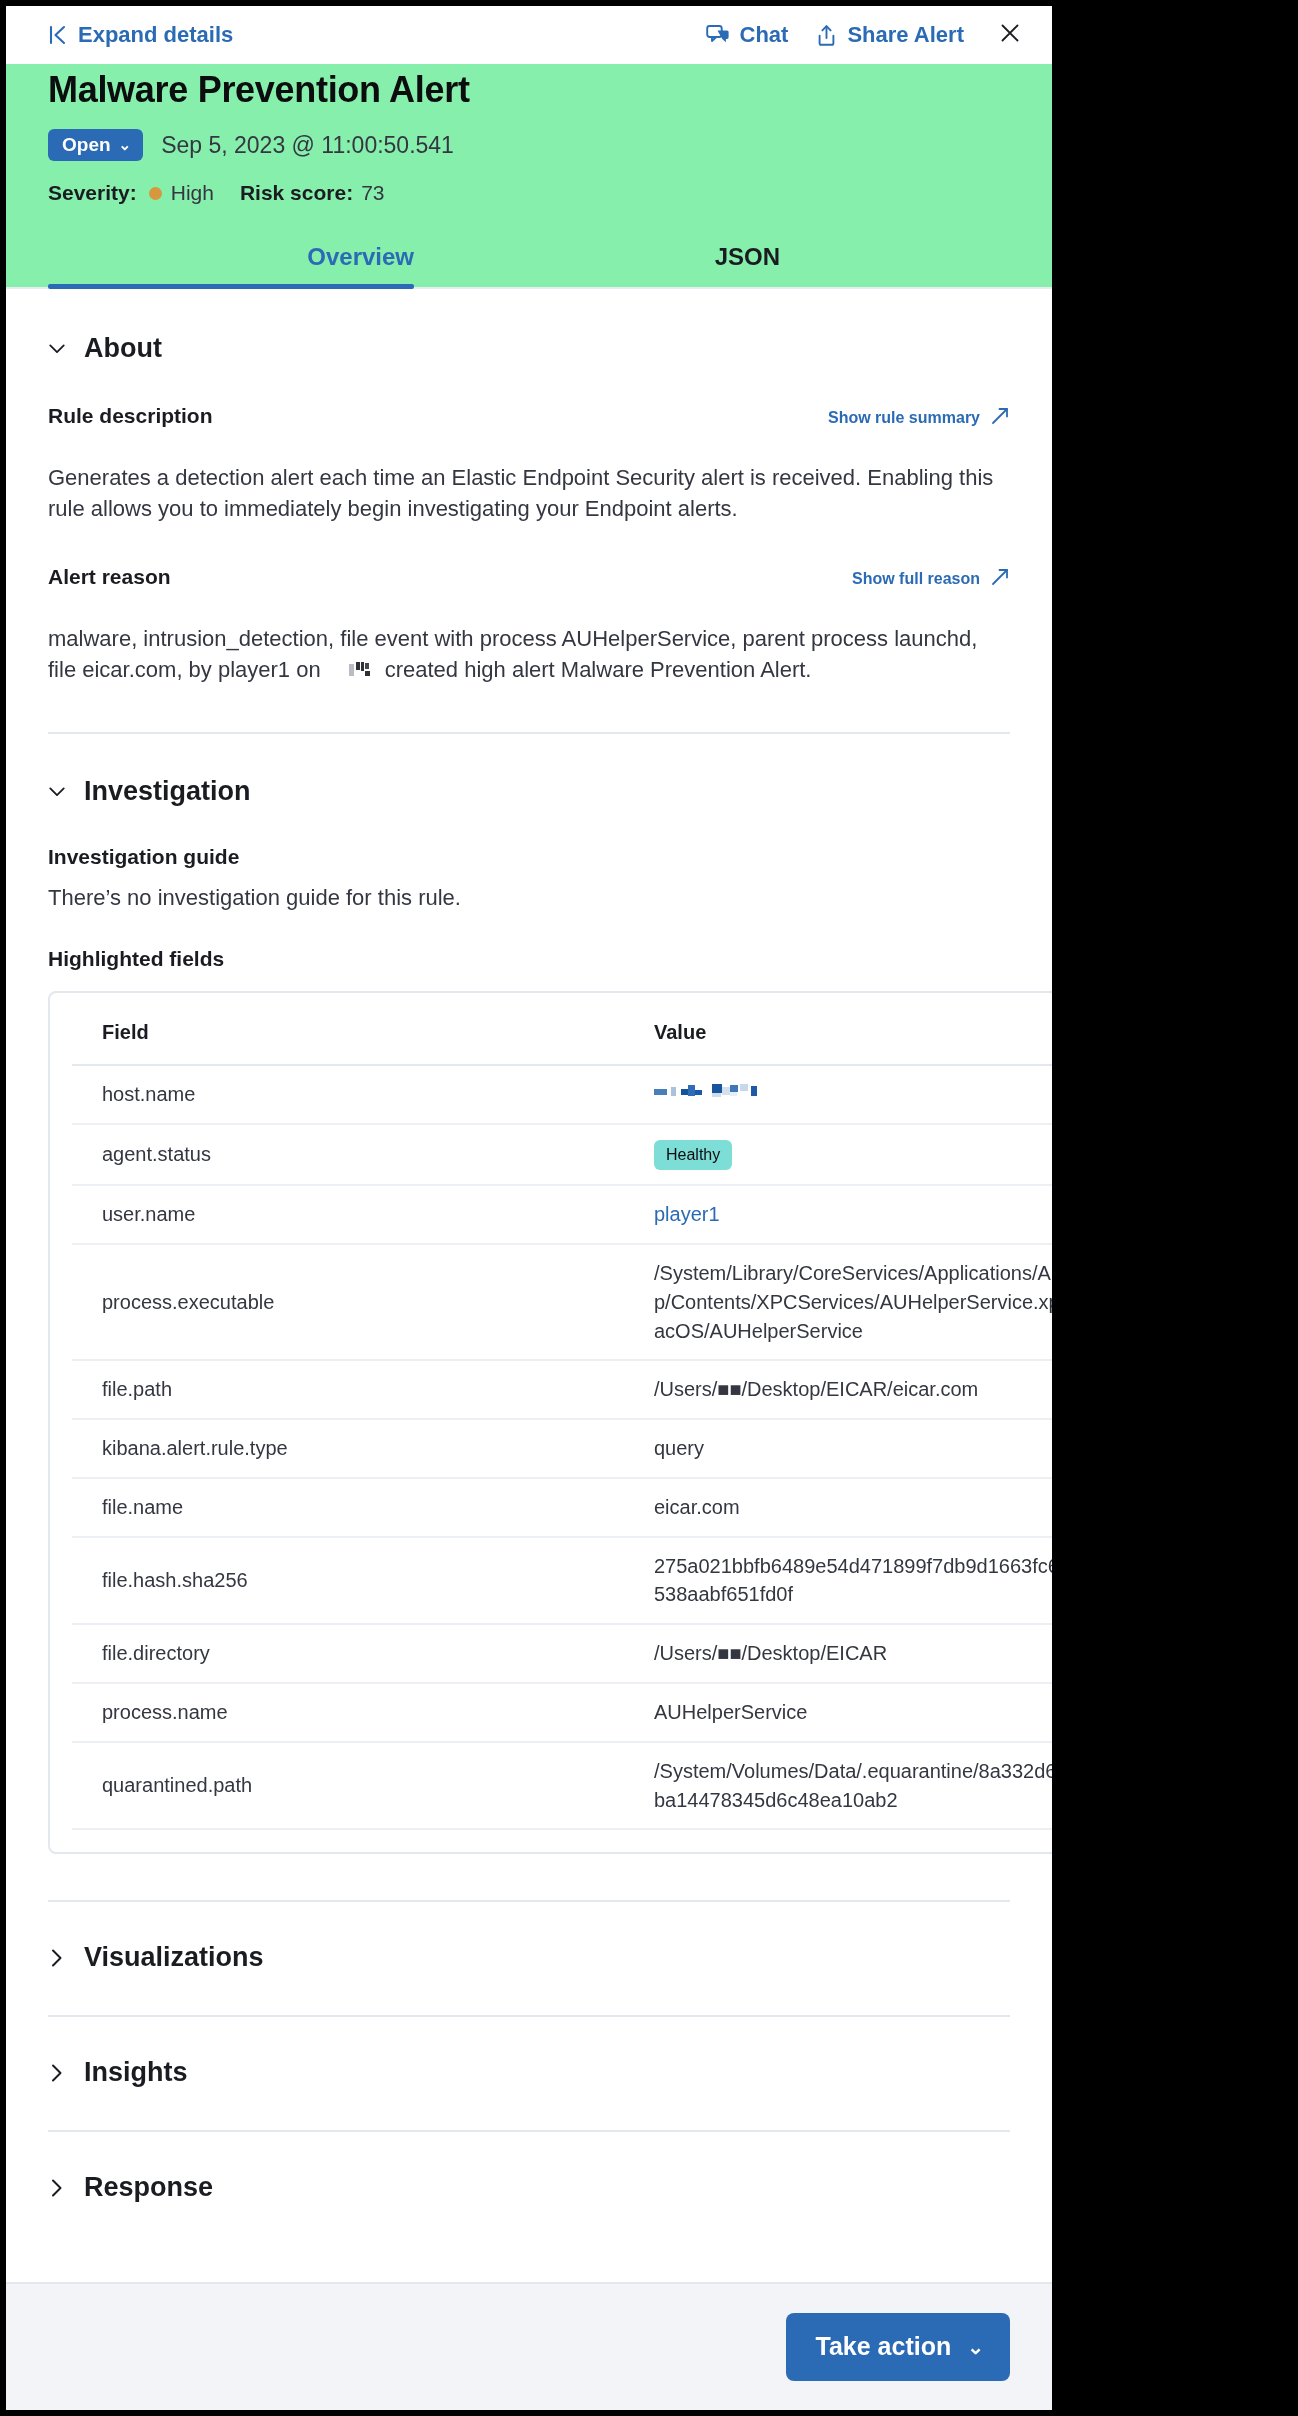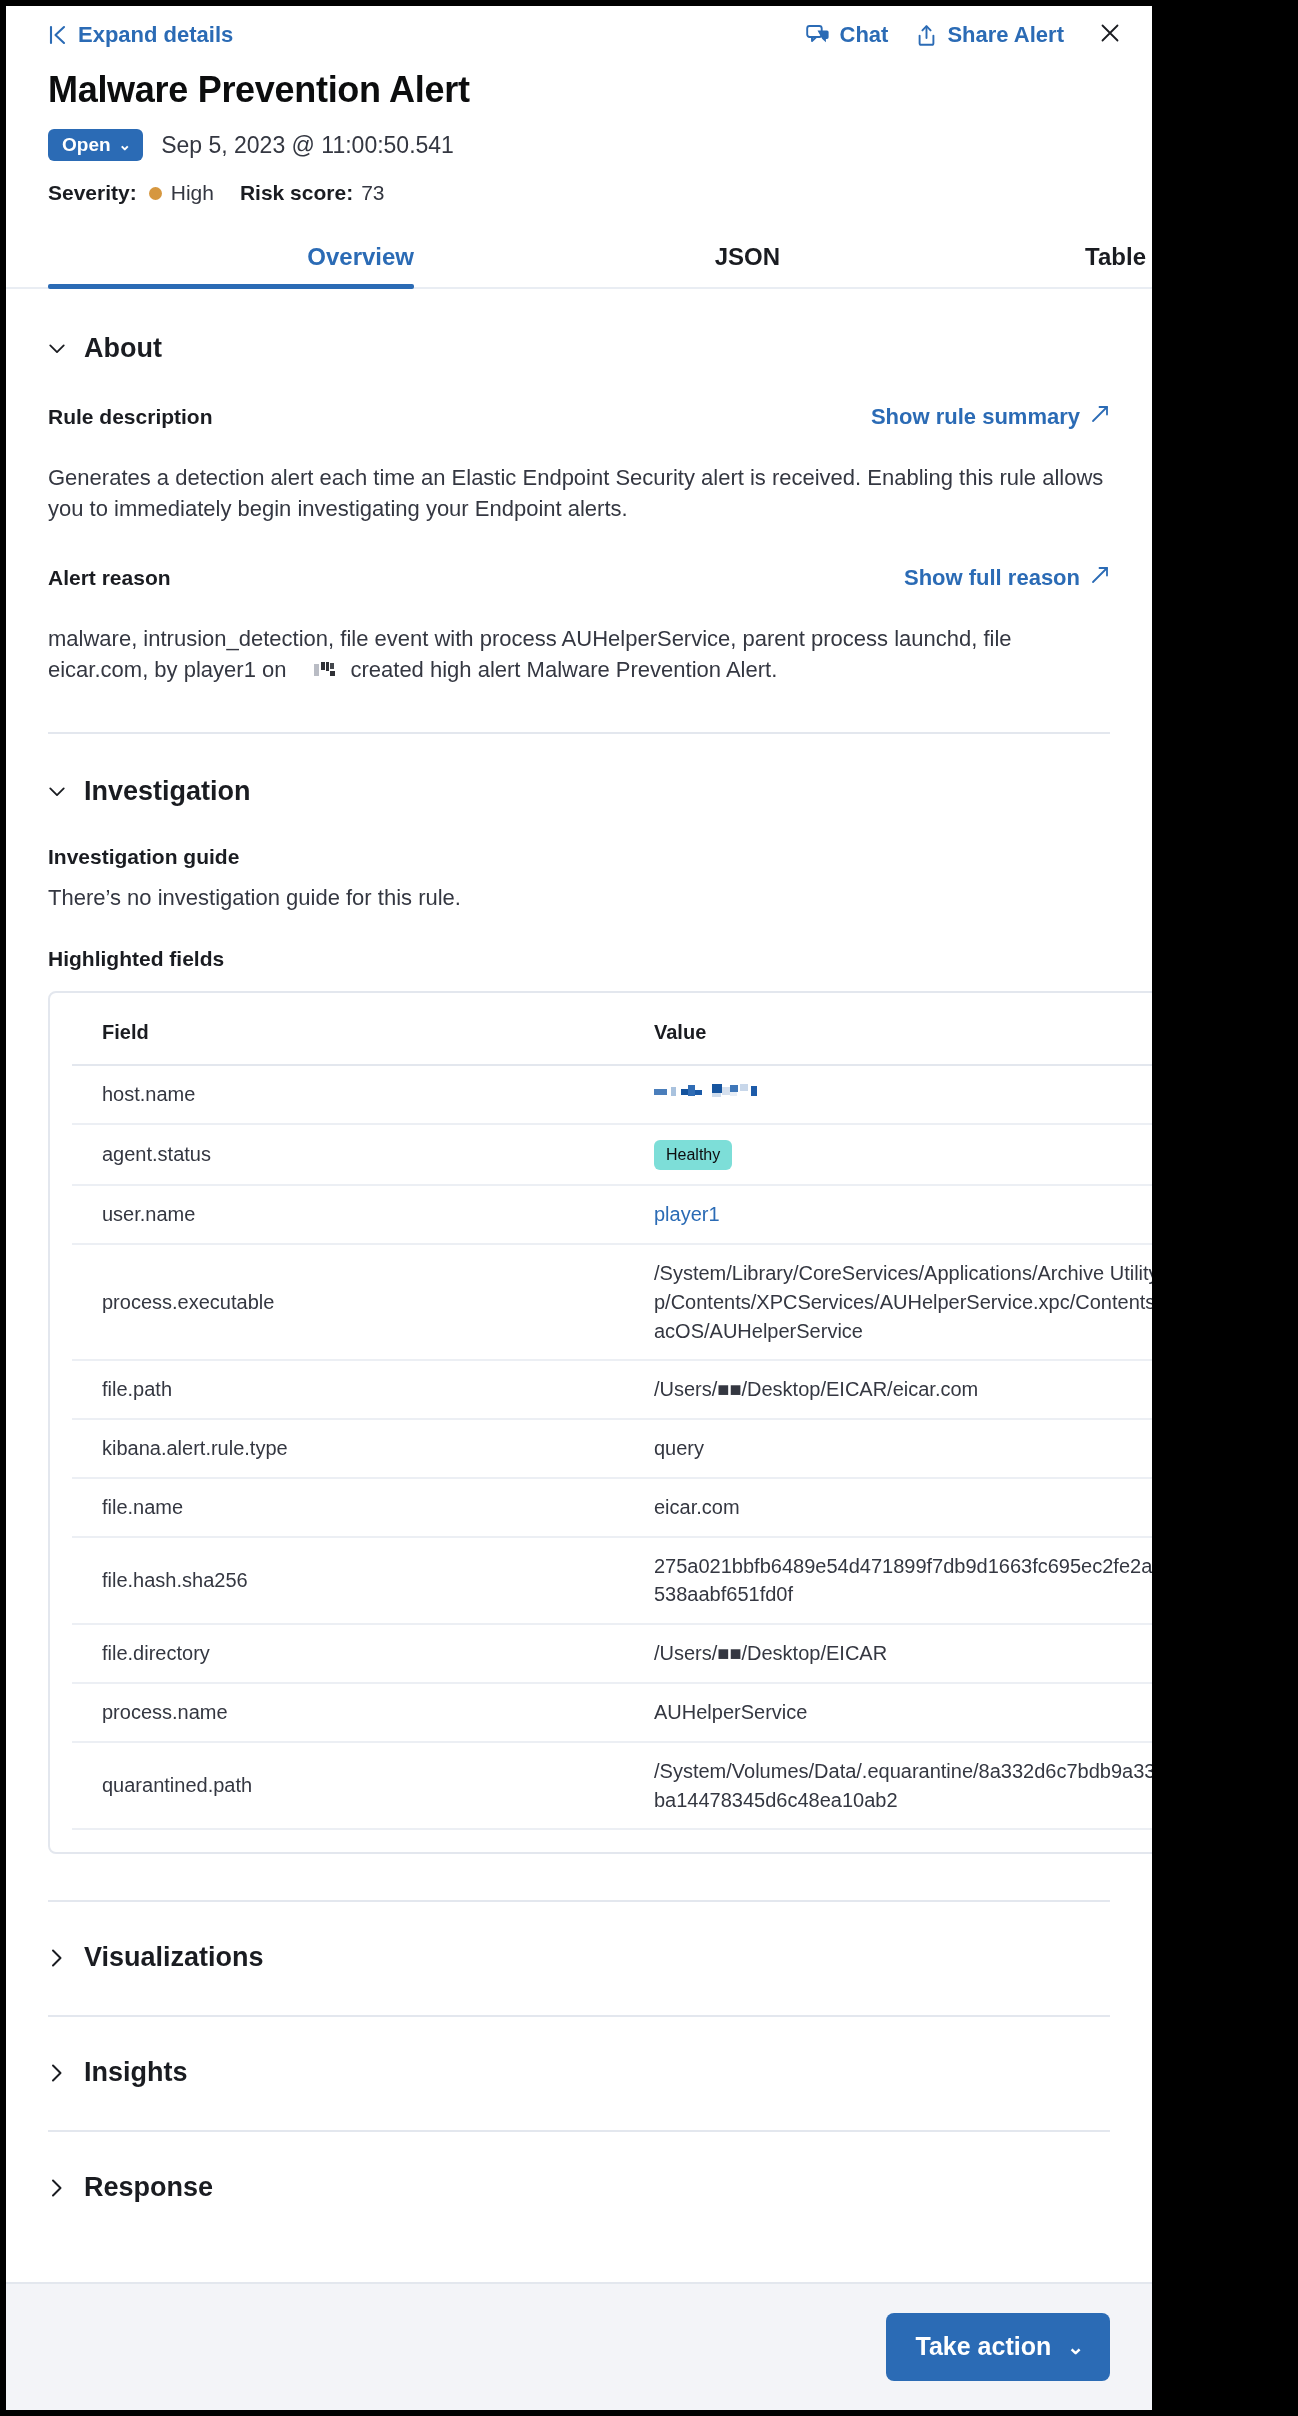--- a/index.html
+++ b/index.html
@@ -5,22 +5,22 @@
   * { box-sizing: border-box; margin: 0; padding: 0; }
   html, body {
     width: 1298px; height: 2416px;
     background: #000;
     font-family: "Liberation Sans", sans-serif;
     -webkit-font-smoothing: antialiased;
   }
   .frame {
     position: absolute;
     left: 6px; top: 6px;
-    width: 1146px; height: 2404px;
-    background: #ffffff;
+    width: 1046px; height: 2404px;
+    background: #86efac;
     overflow: hidden;
     display: flex;
     flex-direction: column;
   }
 
   
   .topbar {
     height: 58px;
     flex: 0 0 58px;
     display: flex;
@@ -138,21 +138,21 @@
 
   .sec-about { padding-top: 44px; }
   .sub-head-row {
     display: flex; align-items: baseline;
     margin-top: 40px;
   }
   .sub-label { font-size: 21px; font-weight: 700; color: #1a1c21; }
   .sub-link {
     margin-left: auto;
     display: flex; align-items: center; gap: 10px;
-    color: #2B6BB5; font-size: 22px; font-weight: 700;
+    color: #2B6BB5; font-size: 16px; font-weight: 700;
     cursor: pointer;
   }
   .paragraph {
     margin-top: 32px;
     font-size: 22px;
     line-height: 1.42;
     color: #343741;
     max-width: 1180px;
   }
   .redact {

